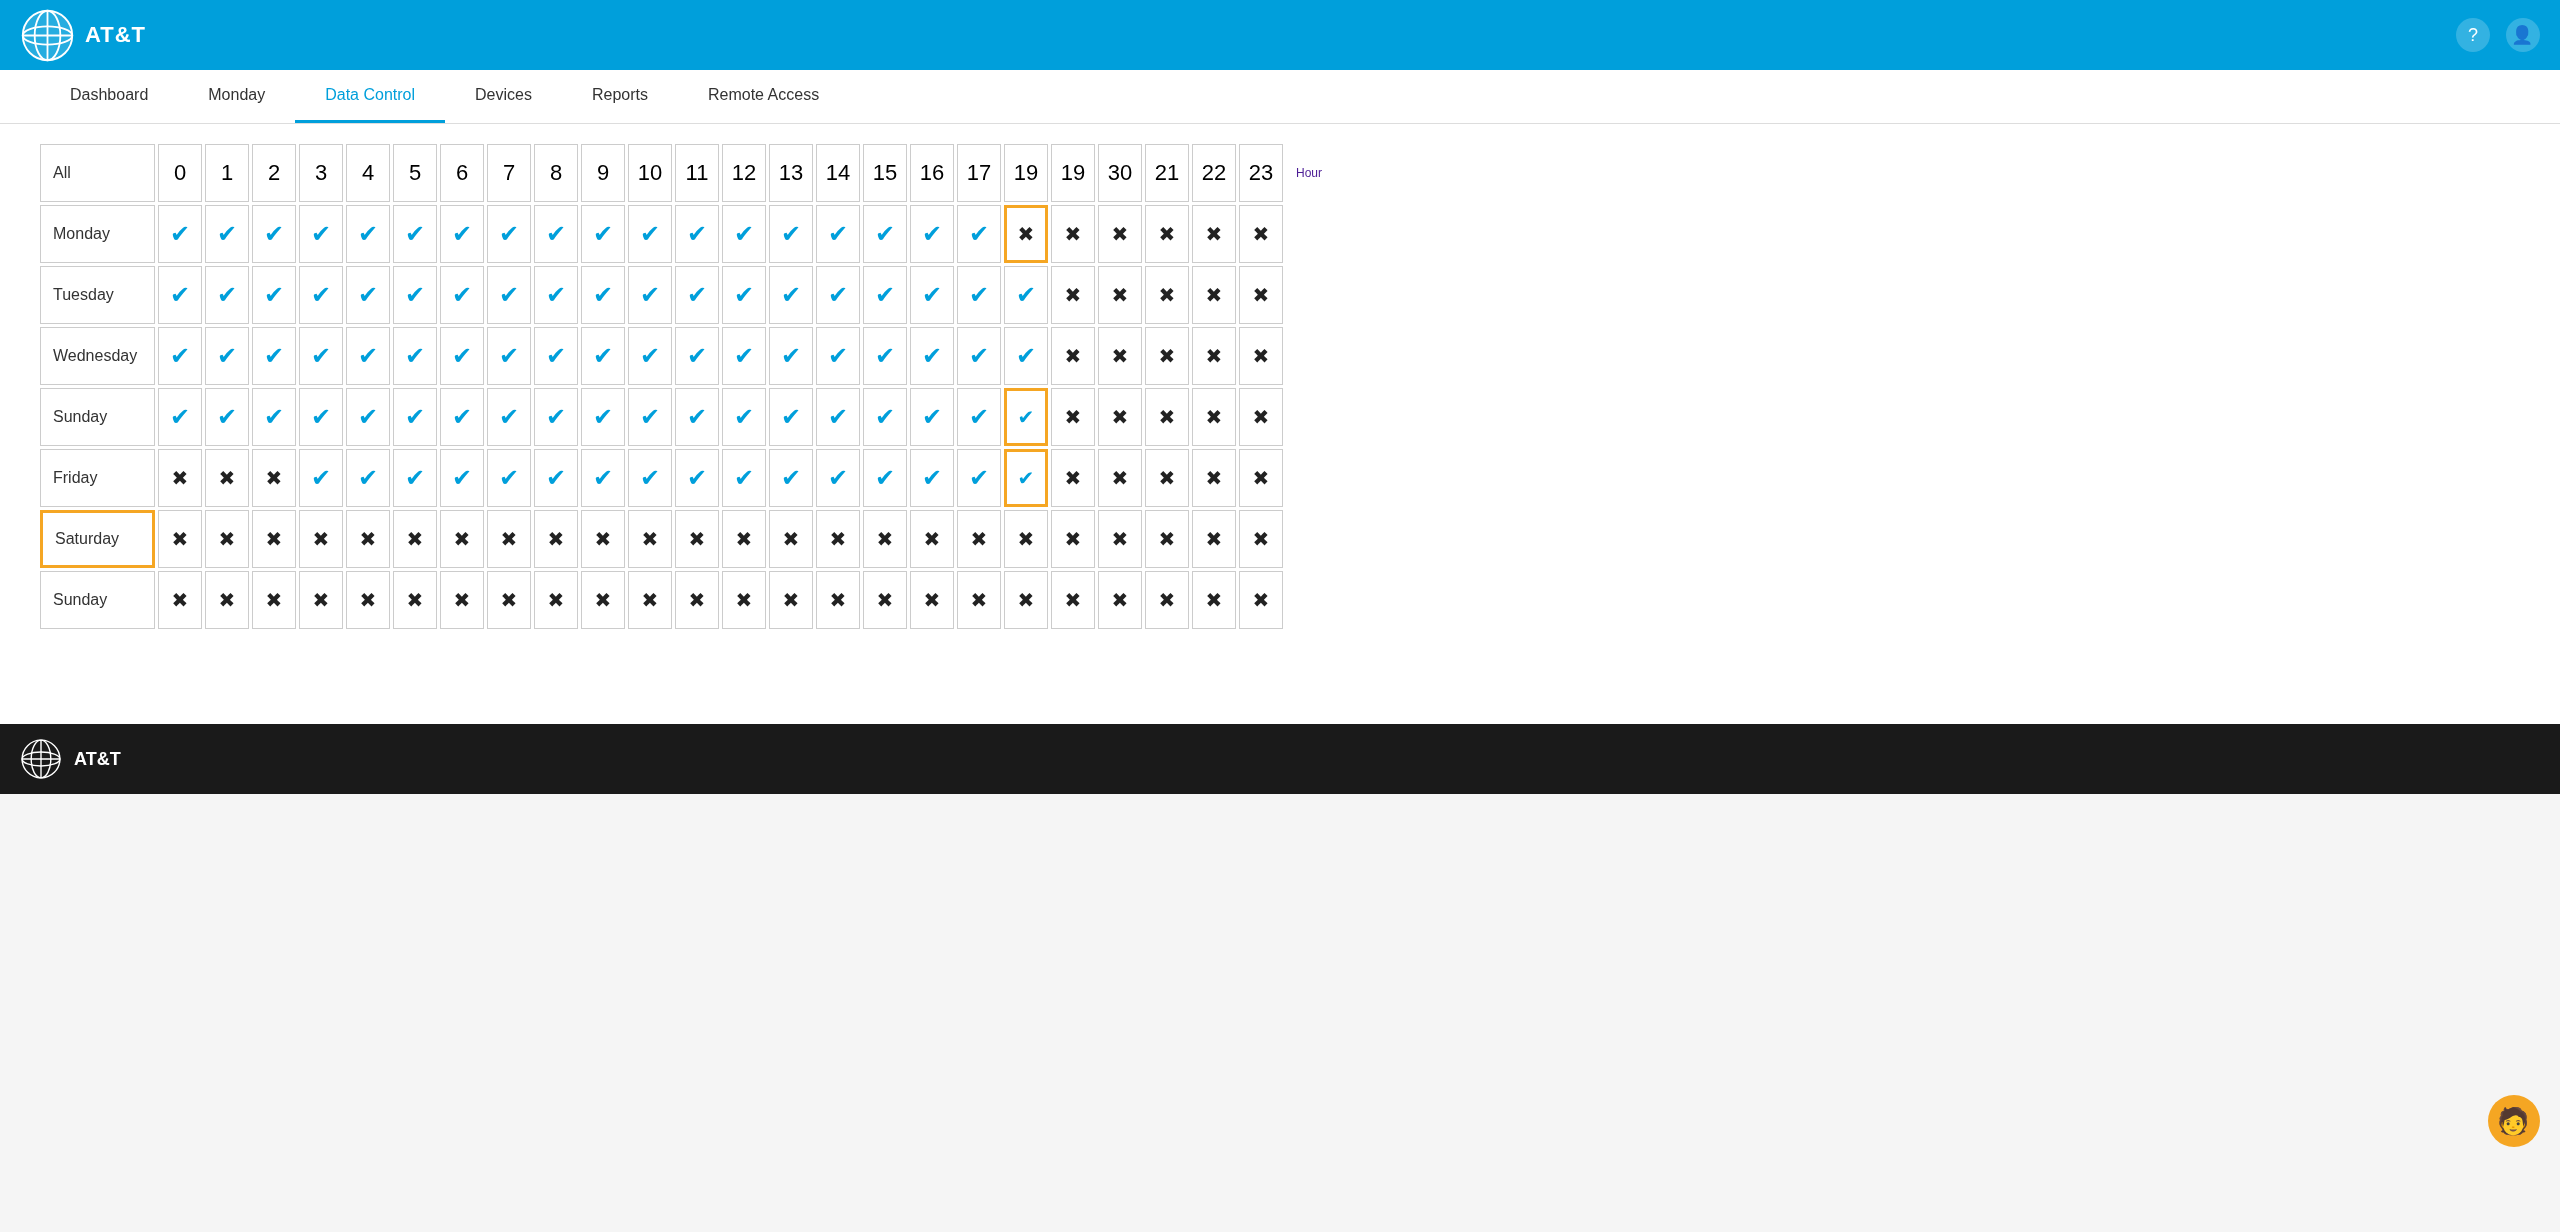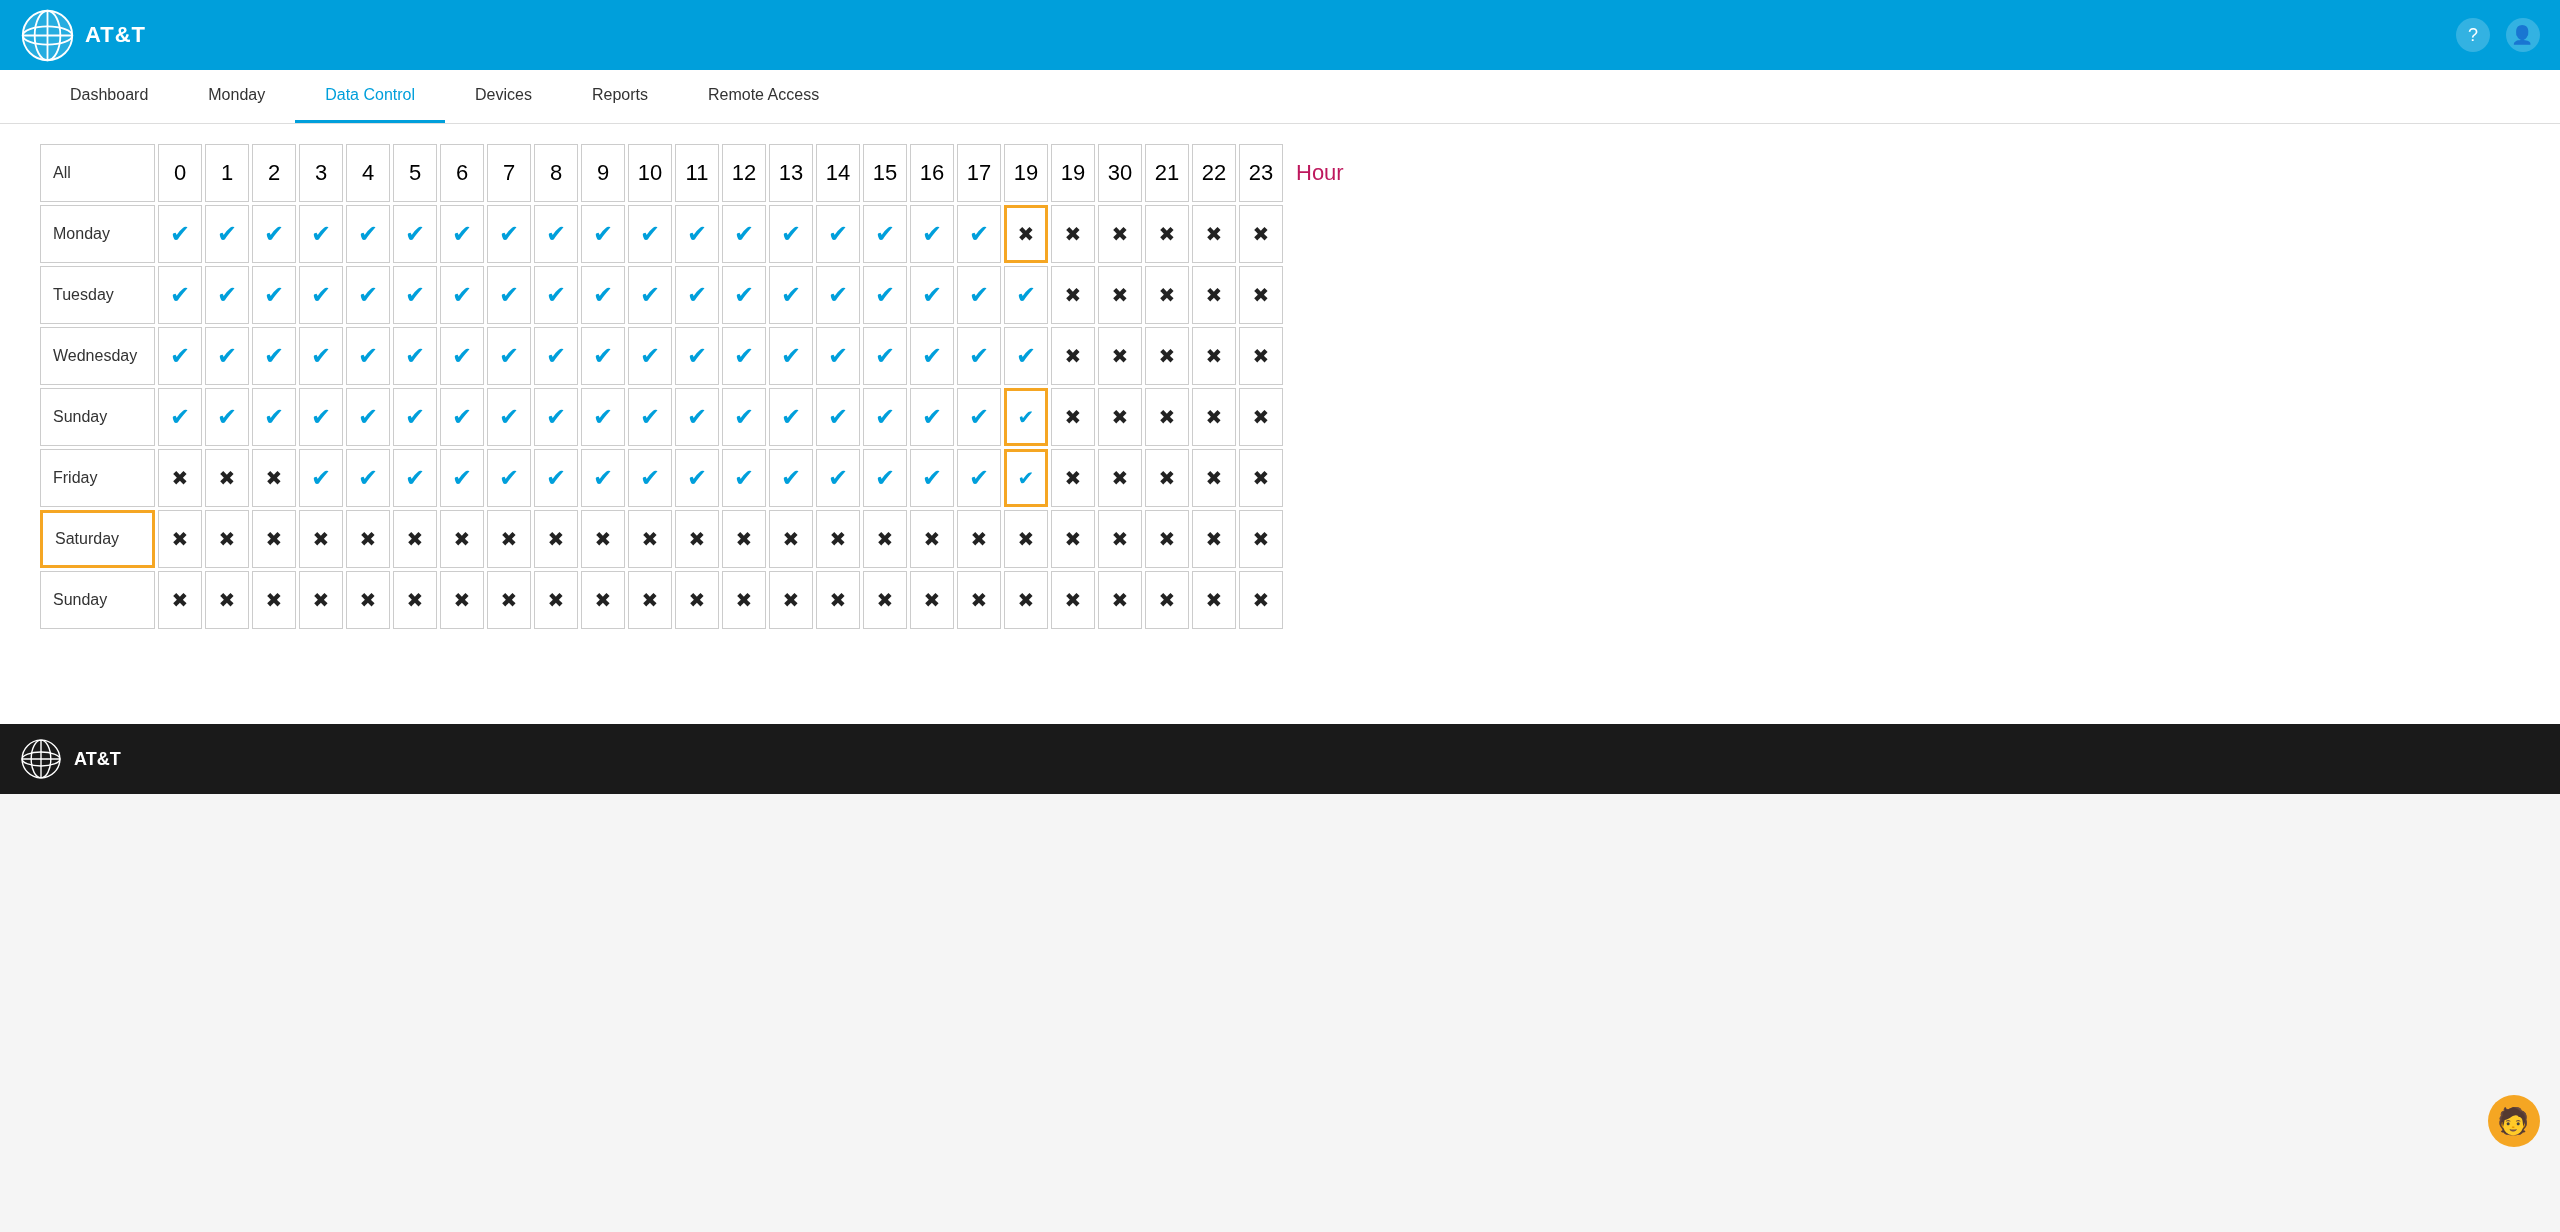--- a/index.html
+++ b/index.html
@@ -72,23 +72,23 @@
       background: white;
       padding: 20px 44px 40px 40px;
       min-height: 600px;
     }
 
     
     .schedule-grid {
       overflow-x: auto;
     }
     .hour-header {
-      font-size: 22px;
+      font-size: 12px;
       font-weight: normal;
-      color: #be185d;
+      color: #4c1d95;
       padding-left: 10px;
     }
 
     
     .footer {
       background: #1a1a1a;
       height: 70px;
       display: flex;
       align-items: center;
       padding: 0 20px;

